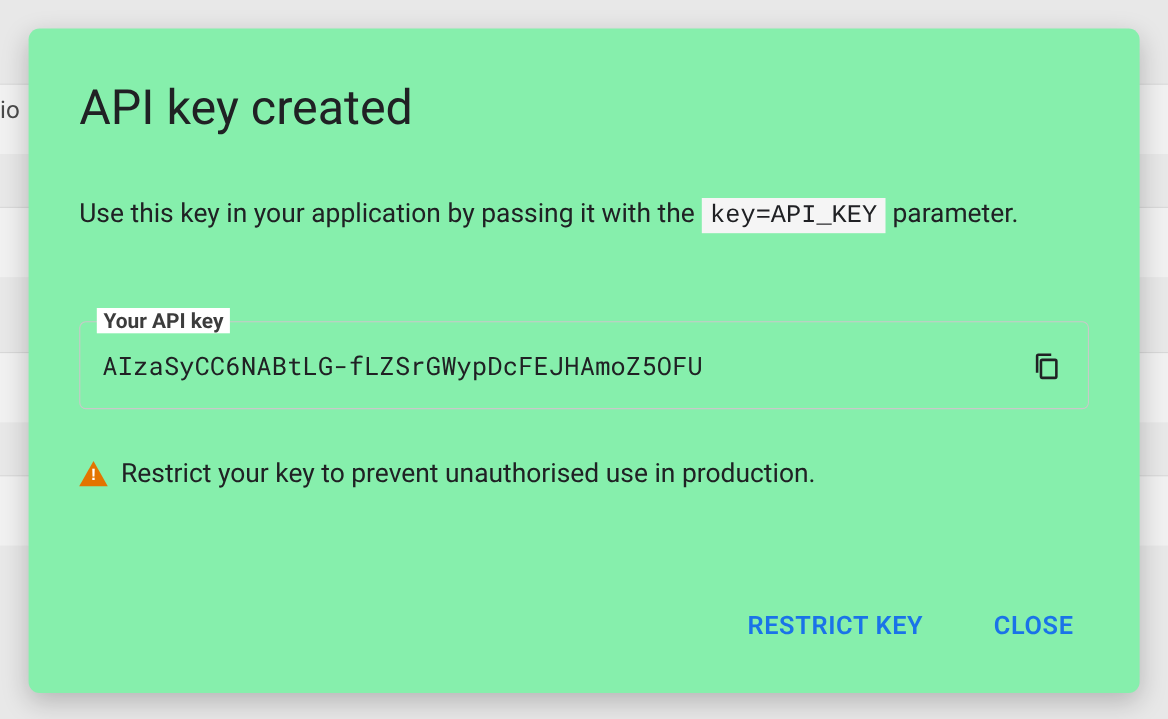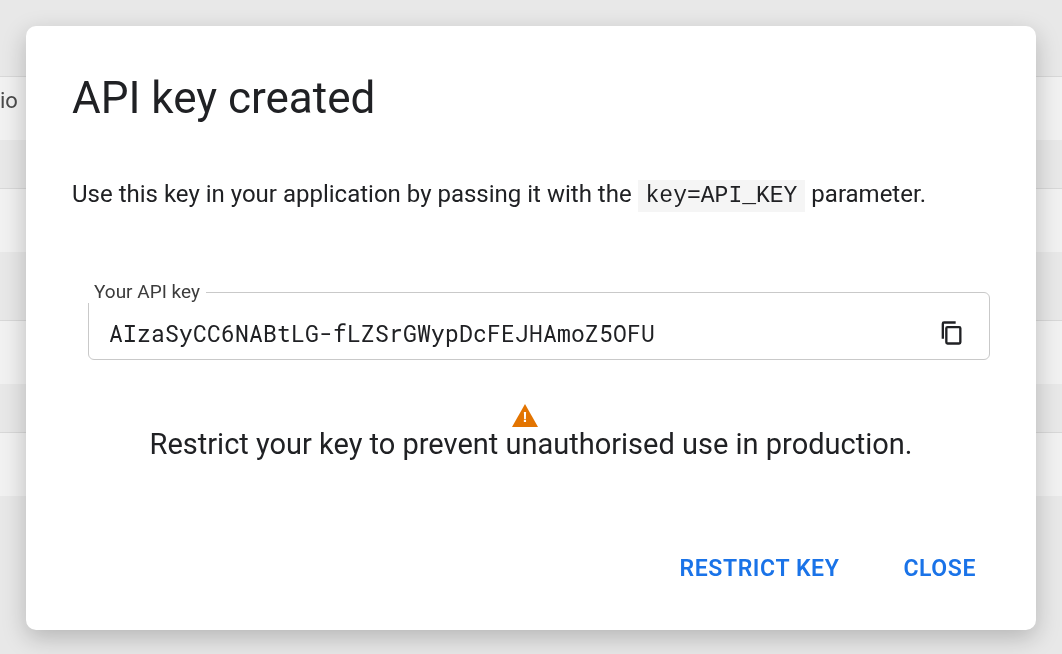--- a/index.html
+++ b/index.html
@@ -16,21 +16,21 @@
     height: 64px;
     background: #f1f1f1;
   }
   .bg-label {
     position: absolute; left: 0; top: 88px;
     font-size: 22px; color: #4a4a4a;
   }
   .modal {
     position: absolute;
     left: 26px; top: 26px; right: 26px; bottom: 24px;
-    background: #ffffff;
+    background: #86efac;
     border-radius: 10px;
     box-shadow: 0 8px 24px rgba(0,0,0,0.22);
     padding: 40px 46px 32px 46px;
     display: flex; flex-direction: column;
   }
   .title {
     font-size: 44px;
     font-weight: 400;
     color: #202124;
     margin: 6px 0 0 0;
@@ -53,51 +53,50 @@
     margin-top: 56px;
     position: relative;
   }
   .field-label {
     position: absolute;
     top: -12px; left: 16px;
     background: #fff;
     padding: 0 6px;
     font-size: 19px;
     color: #3c3c3c;
+    font-weight: bold;
   }
   .field {
     border: 1px solid #c9c9c9;
     border-radius: 6px;
-    padding: 22px 20px 8px 20px;
+    padding: 22px 20px 20px 20px;
     display: flex;
     align-items: center;
     justify-content: flex-start;
-    margin-left: 16px;
   }
   .key-value {
     font-family: "Roboto Mono", Menlo, Consolas, monospace;
     font-size: 23px;
     color: #202124;
     letter-spacing: 0.2px;
     user-select: text;
     flex: 1;
   }
   .copy-btn {
     background: none; border: none; padding: 4px;
     cursor: pointer;
     color: #202124;
     display: flex; align-items: center; justify-content: center;
   }
   .copy-btn svg { width: 28px; height: 28px; }
   .restrict-line {
     margin-top: 44px;
     display: flex; align-items: center;
-    font-size: 29px;
+    font-size: 24px;
     color: #202124;
-    flex-direction: column;
   }
   .warn-icon {
     width: 0; height: 0;
     border-left: 13px solid transparent;
     border-right: 13px solid transparent;
     border-bottom: 23px solid #e37400;
     position: relative;
     margin-right: 12px;
   }
   .warn-icon::after {

